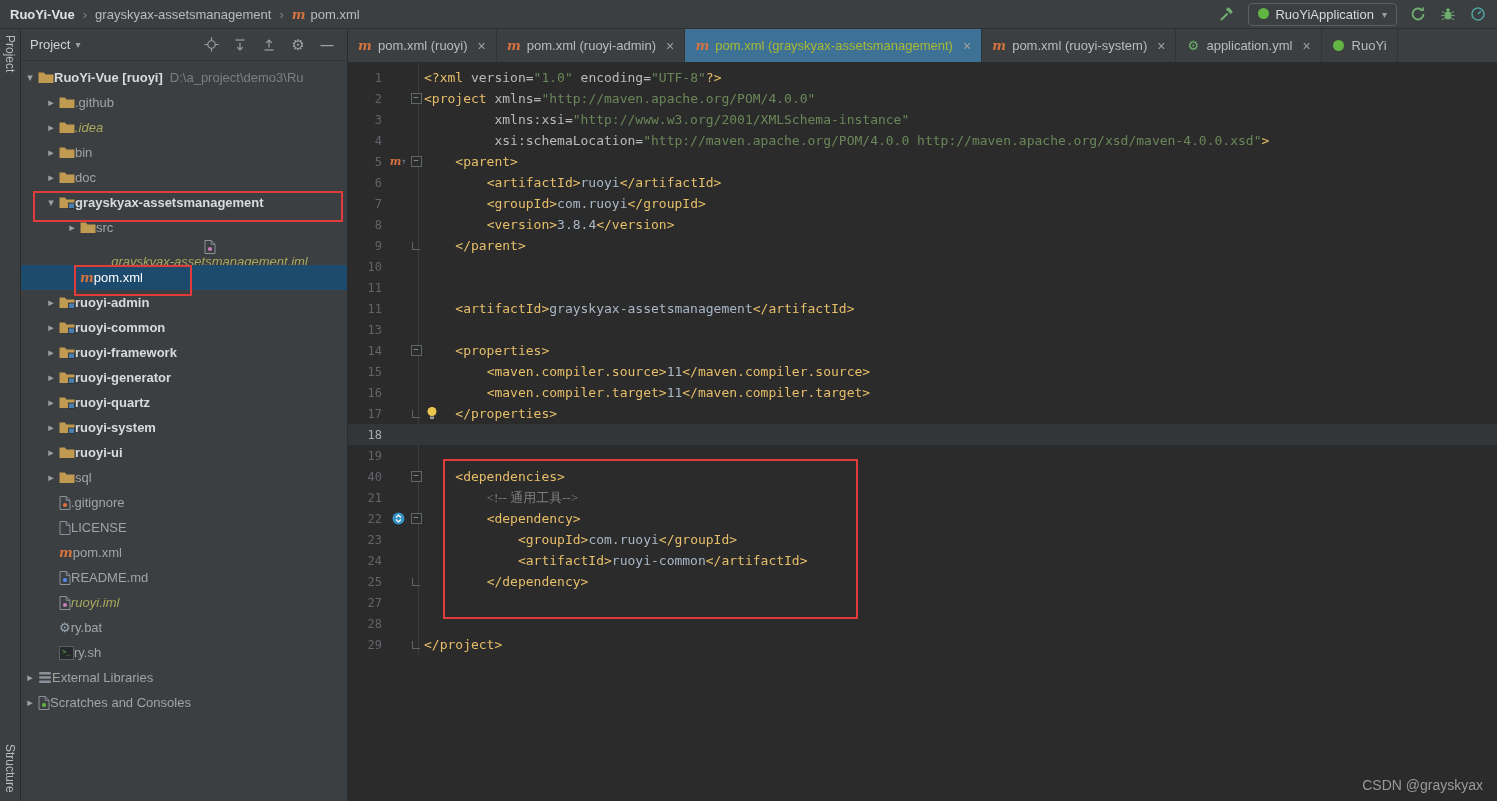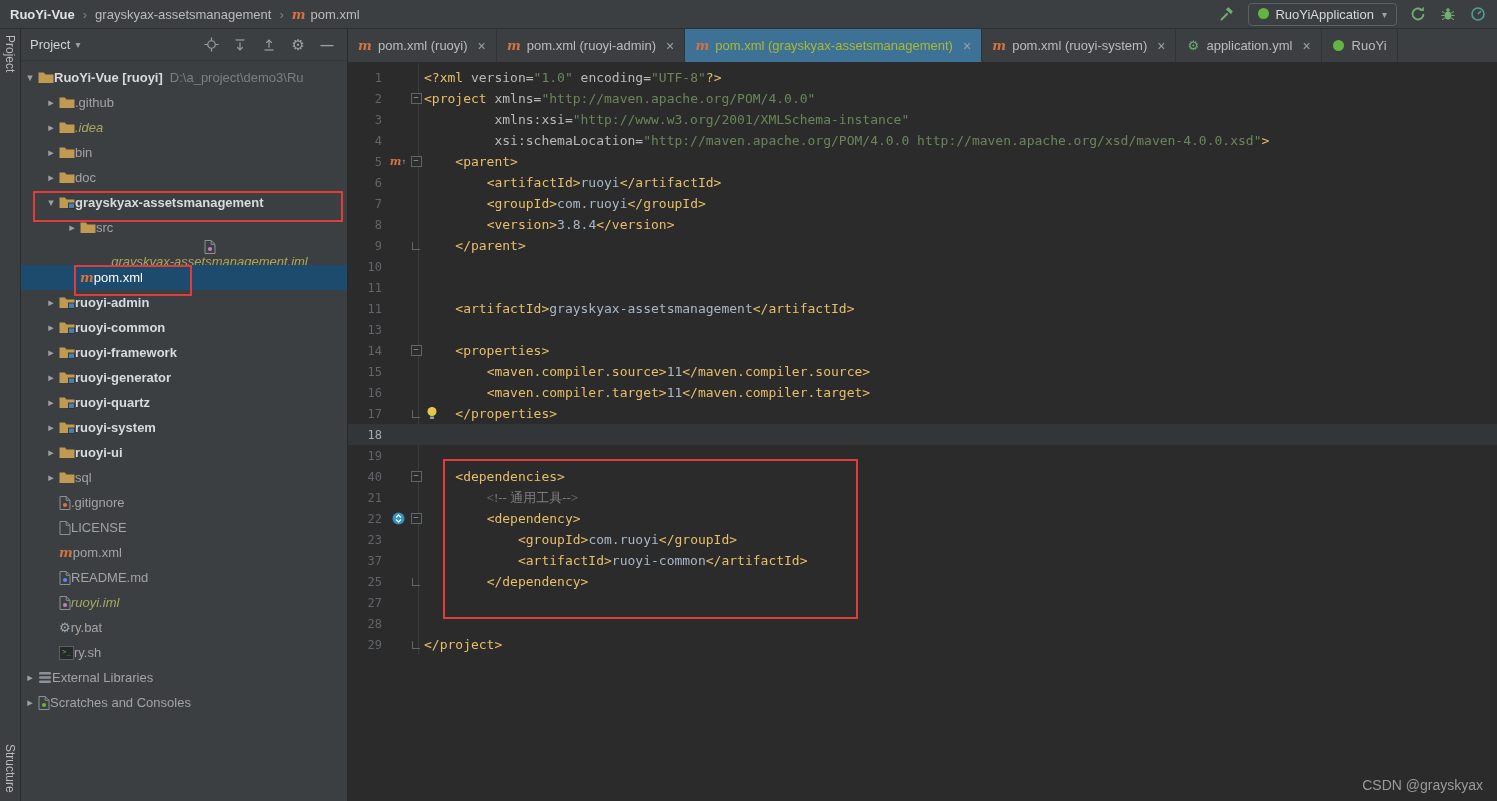--- a/index.html
+++ b/index.html
@@ -644,21 +644,21 @@
           </span>
           <pre class="cline"><span class="tk-txt">        </span><span class="tk-tag">&lt;dependency</span><span class="tk-tag">&gt;</span></pre>
         </div>
         <div class="crow">
           <span class="lnum">23</span>
           <span class="gslot"></span>
           <span class="fslot"></span>
           <pre class="cline"><span class="tk-txt">            </span><span class="tk-tag">&lt;groupId</span><span class="tk-tag">&gt;</span><span class="tk-txt">com.ruoyi</span><span class="tk-tag">&lt;/groupId</span><span class="tk-tag">&gt;</span></pre>
         </div>
         <div class="crow">
-          <span class="lnum">37</span>
+          <span class="lnum">24</span>
           <span class="gslot"></span>
           <span class="fslot"></span>
           <pre class="cline"><span class="tk-txt">            </span><span class="tk-tag">&lt;artifactId</span><span class="tk-tag">&gt;</span><span class="tk-txt">ruoyi-common</span><span class="tk-tag">&lt;/artifactId</span><span class="tk-tag">&gt;</span></pre>
         </div>
         <div class="crow">
           <span class="lnum">25</span>
           <span class="gslot"></span>
           <span class="fslot">
             <span class="fold-e"></span>
           </span>

